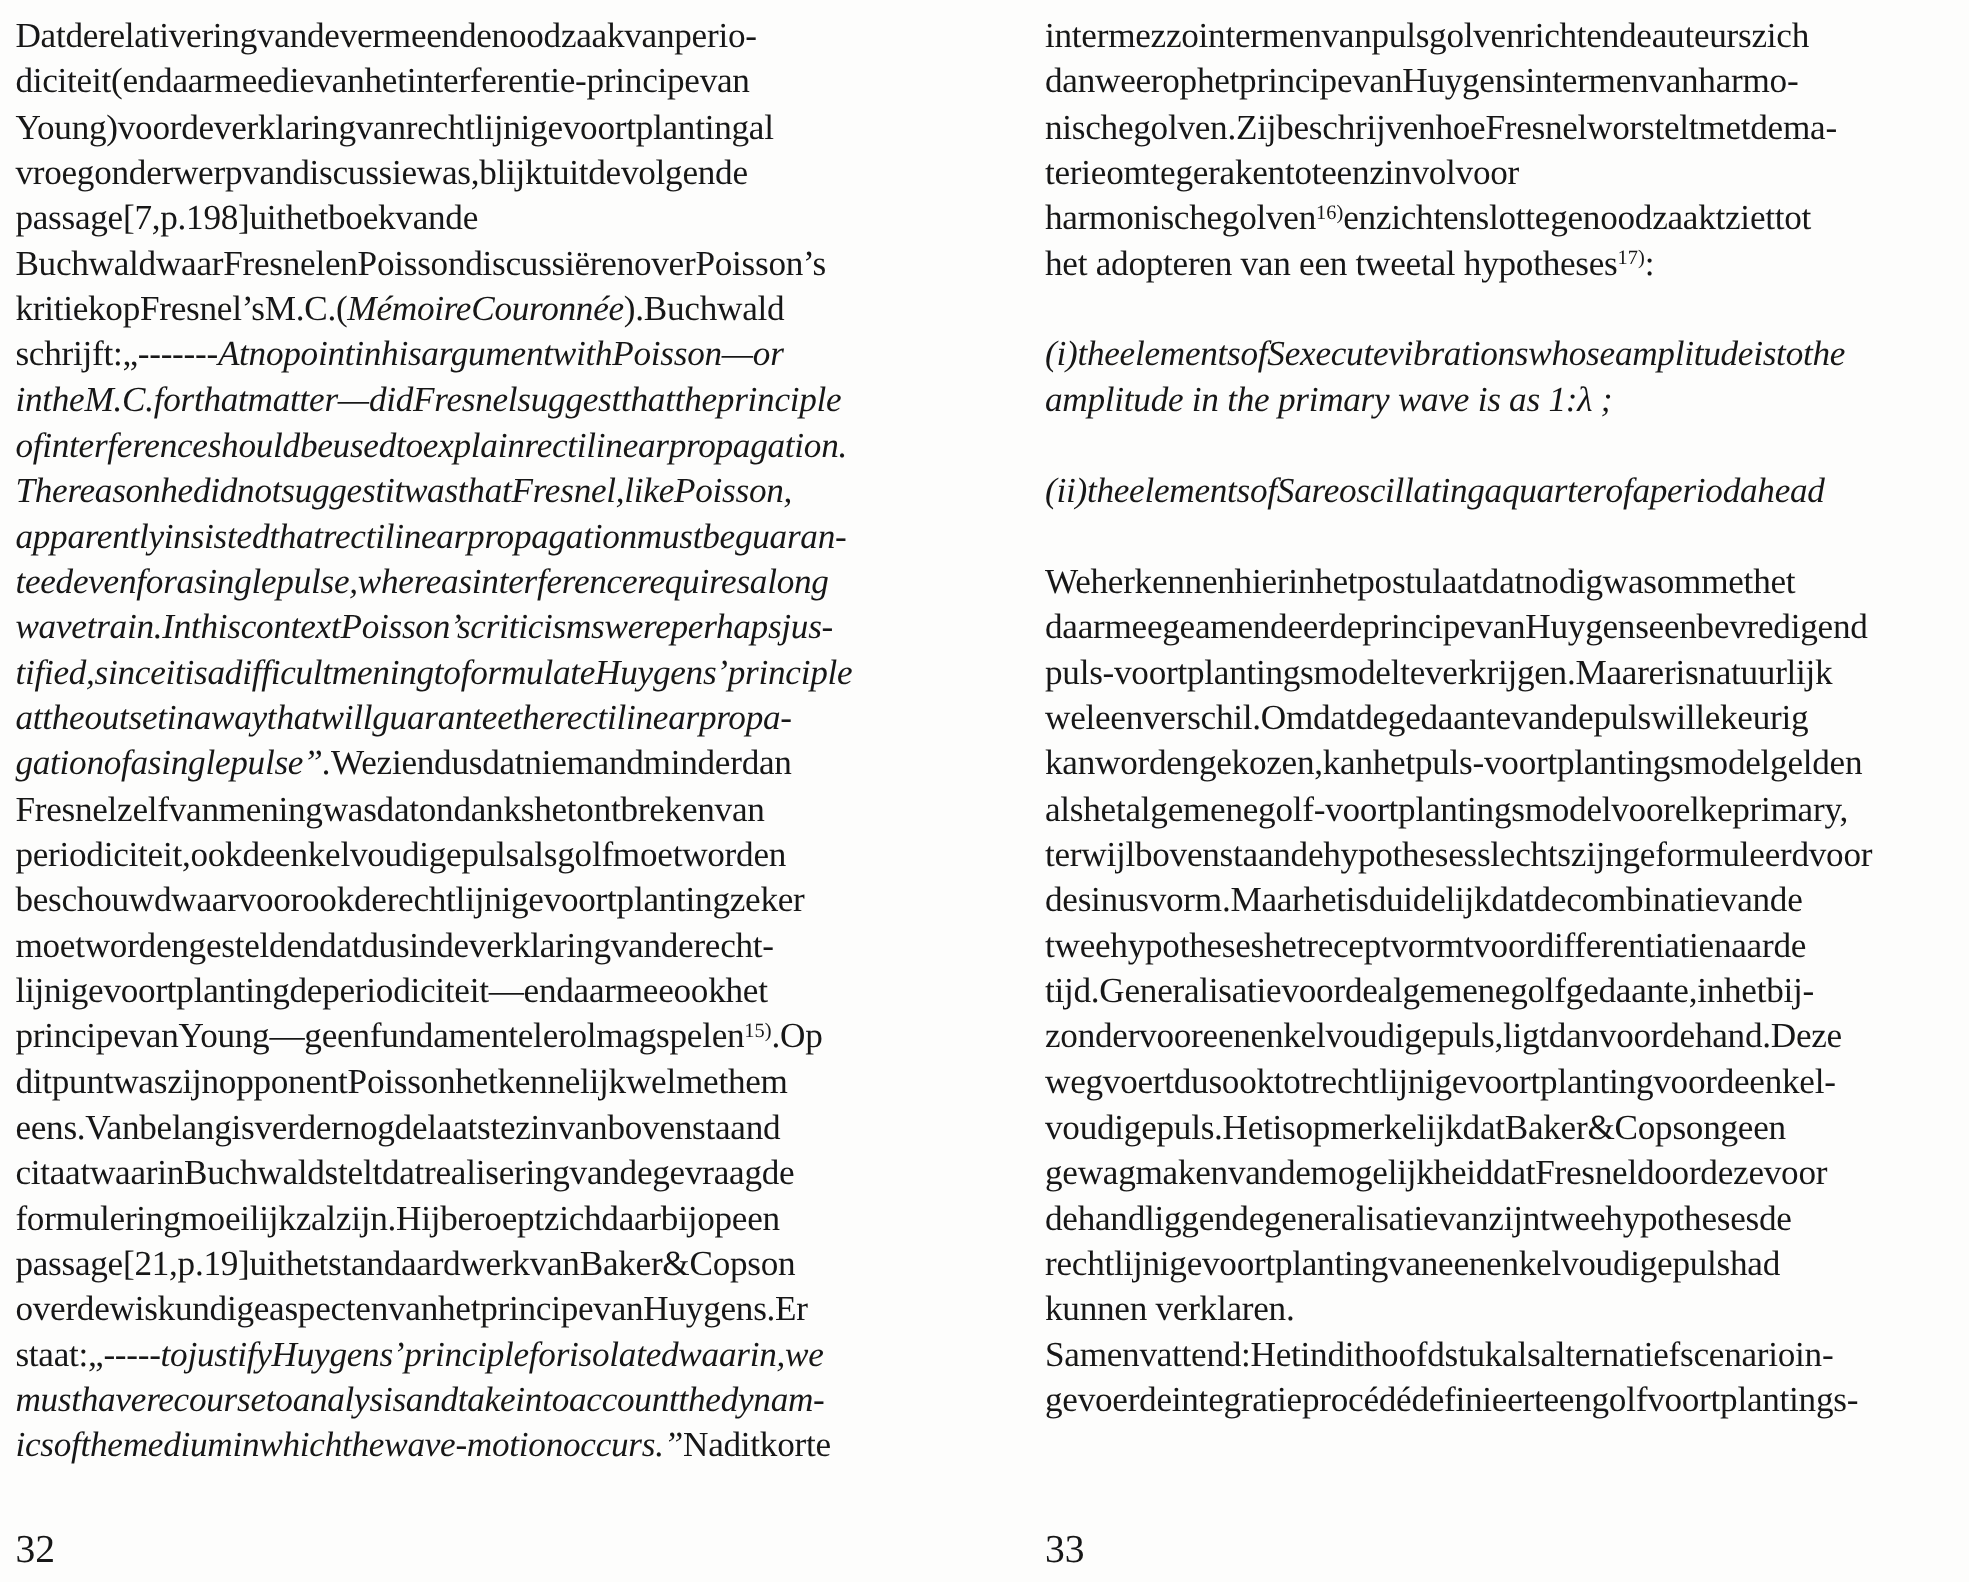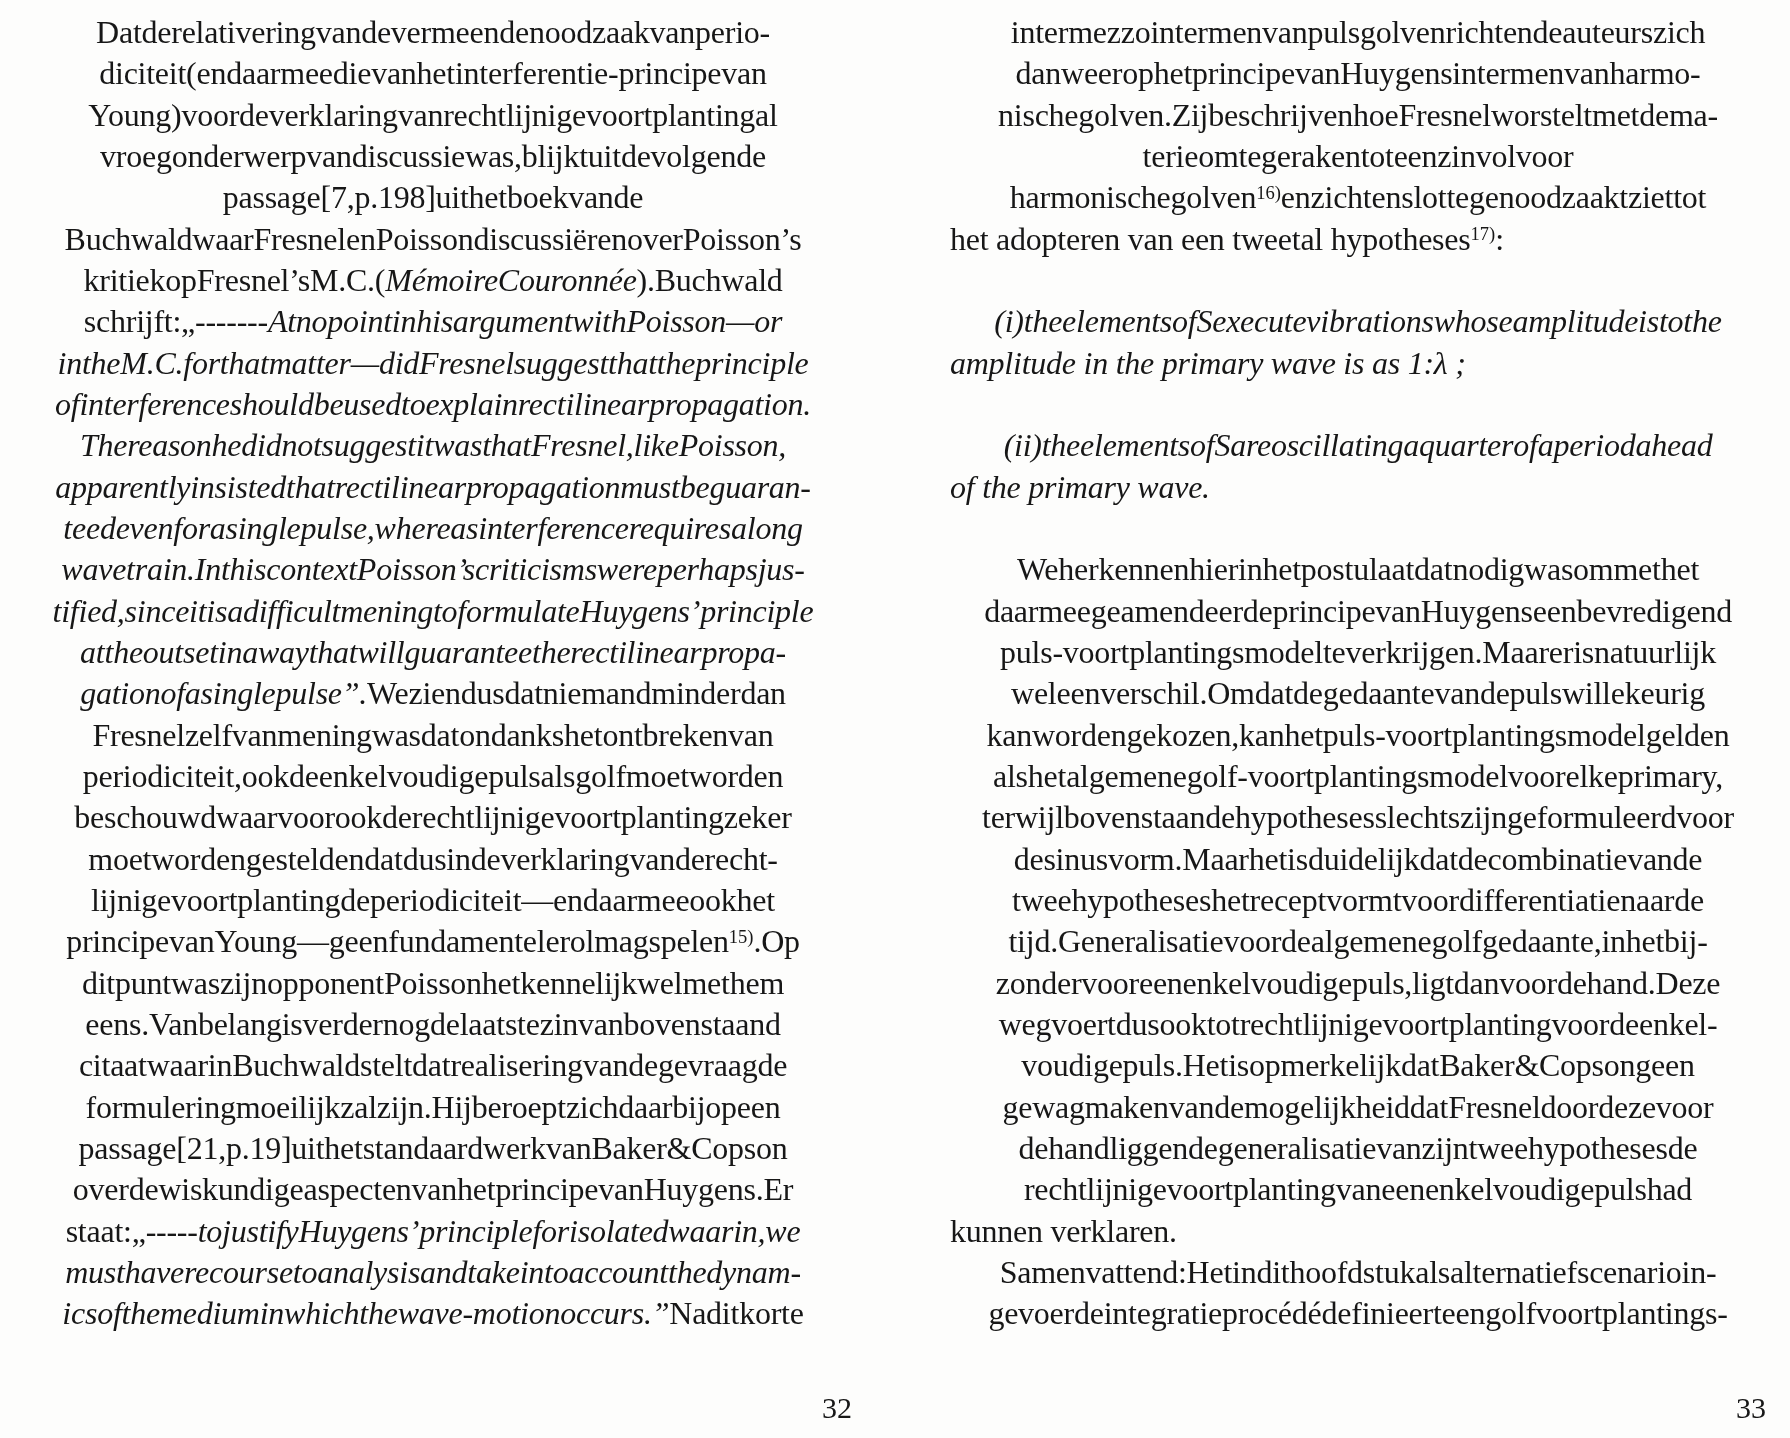--- a/index.html
+++ b/index.html
@@ -5,28 +5,28 @@
   html,body{margin:0;padding:0}
   body{
     width:1790px;height:1438px;position:relative;overflow:hidden;
     background:#fdfdfc;color:#171717;
     font-family:"Liberation Serif","DejaVu Serif",serif;
   }
   .col{position:absolute;top:12px;font-size:32px;letter-spacing:-0.25px;}
   #col0{left:14px;width:838px}
   #col1{left:950px;width:816px}
   .line{height:41.34px;line-height:41.34px;white-space:pre;}
-  .line.j{display:flex;justify-content:center;align-items:baseline;white-space:normal;}
+  .line.j{display:flex;justify-content:flex-start;align-items:baseline;white-space:normal;}
   .line.blank{white-space:normal;}
   .w{white-space:pre;}
   .r{font-style:normal}
   .i{font-style:italic}
   .s{font-size:0.58em;position:relative;top:-0.52em;letter-spacing:0;font-style:normal;}
   .pagenum{position:absolute;top:1386px;height:44px;line-height:44px;
-    font-size:30px;text-align:right;font-family:Liberation Serif, serif;}
+    font-size:36px;text-align:left;font-family:Liberation Serif, serif;}
   #pn0{left:14px;width:838px}
   #pn1{left:950px;width:816px}
 </style>
 </head>
 <body>
 
 <div class="col" id="col0">
     <div class="line j">
       <span class="w"><span class="r">Dat</span></span>
       <span class="w"><span class="r">de</span></span>
@@ -485,21 +485,20 @@
       <span class="w"><span class="i">S</span></span>
       <span class="w"><span class="i">are</span></span>
       <span class="w"><span class="i">oscillating</span></span>
       <span class="w"><span class="i">a</span></span>
       <span class="w"><span class="i">quarter</span></span>
       <span class="w"><span class="i">of</span></span>
       <span class="w"><span class="i">a</span></span>
       <span class="w"><span class="i">period</span></span>
       <span class="w"><span class="i">ahead</span></span>
     </div>
-    <div class="line"><span class="i">of the primary wave.</span></div>
     <div class="line blank"></div>
     <div class="line j">
       <span class="w"><span class="r">We</span></span>
       <span class="w"><span class="r">herkennen</span></span>
       <span class="w"><span class="r">hierin</span></span>
       <span class="w"><span class="r">het</span></span>
       <span class="w"><span class="r">postulaat</span></span>
       <span class="w"><span class="r">dat</span></span>
       <span class="w"><span class="r">nodig</span></span>
       <span class="w"><span class="r">was</span></span>

